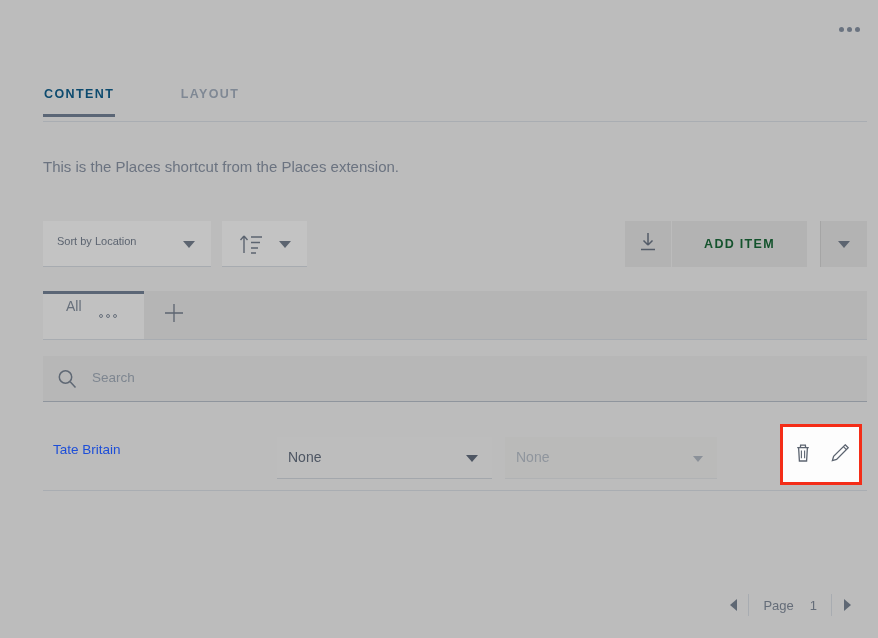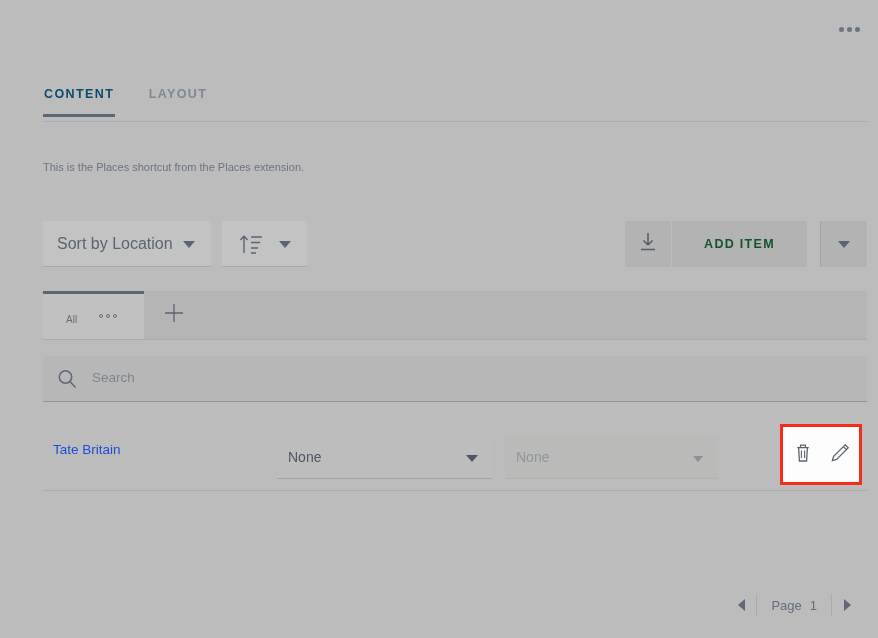--- a/index.html
+++ b/index.html
@@ -68,28 +68,28 @@
     letter-spacing: 1.4px;
     font-weight: 600;
     padding: 0 1px 13px 1px;
     color: #7f8894;
   }
   .tab.active {
     color: #0c4a6e;
     border-bottom: 3px solid #5b6676;
     margin-bottom: -2px;
   }
-  .tab.layout { margin-left: 28px; }
+  .tab.layout { margin-left: 60px; }
 
   
   .description {
     position: absolute;
     left: 43px;
     top: 158px;
-    font-size: 11px;
+    font-size: 15px;
     color: #6b7380;
     line-height: 18px;
   }
 
   
   .toolbar {
     position: absolute;
     left: 43px;
     top: 221px;
     width: 824px;
@@ -100,21 +100,21 @@
     left: 0; top: 0;
     width: 168px;
     height: 46px;
     background: #c3c3c3;
     border-bottom: 1px solid #a7abb0;
     box-sizing: border-box;
   }
   .sort-select .label {
     position: absolute;
     left: 14px; top: 14px;
-    font-size: 16px;
+    font-size: 11px;
     color: #5c6470;
   }
   .sort-select .caret, .sortdir .caret, .addmore .caret {
     position: absolute;
     right: 16px;
     top: 20px;
     width: 0; height: 0;
     border-left: 6px solid transparent;
     border-right: 6px solid transparent;
     border-top: 7px solid #5c6470;
@@ -188,22 +188,22 @@
     position: absolute;
     left: 0; top: 0;
     width: 101px;
     height: 48px;
     background: #c1c1c1;
     border-top: 3px solid #5b6676;
     box-sizing: border-box;
   }
   .ftab-all .name {
     position: absolute;
-    left: 23px; top: 20px;
-    font-size: 10px;
+    left: 23px; top: 4px;
+    font-size: 14px;
     color: #666f7b;
   }
   .ftab-all .dots {
     position: absolute;
     left: 56px; top: 20px;
     display: flex;
     gap: 3px;
   }
   .ftab-all .dots i {
     width: 4px; height: 4px;
@@ -371,21 +371,21 @@
     border-left: 7px solid #5f6874;
   }
   .pg-sep {
     width: 1px;
     height: 22px;
     background: #a8acb1;
   }
   .pg-label {
     display: flex;
     align-items: center;
-    gap: 8px;
+    gap: 16px;
     padding: 0 14px;
     font-size: 13px;
     color: #656d79;
   }
 </style>
 </head>
 <body>
 
 <div class="page-header">
   <div class="header-menu-btn">

